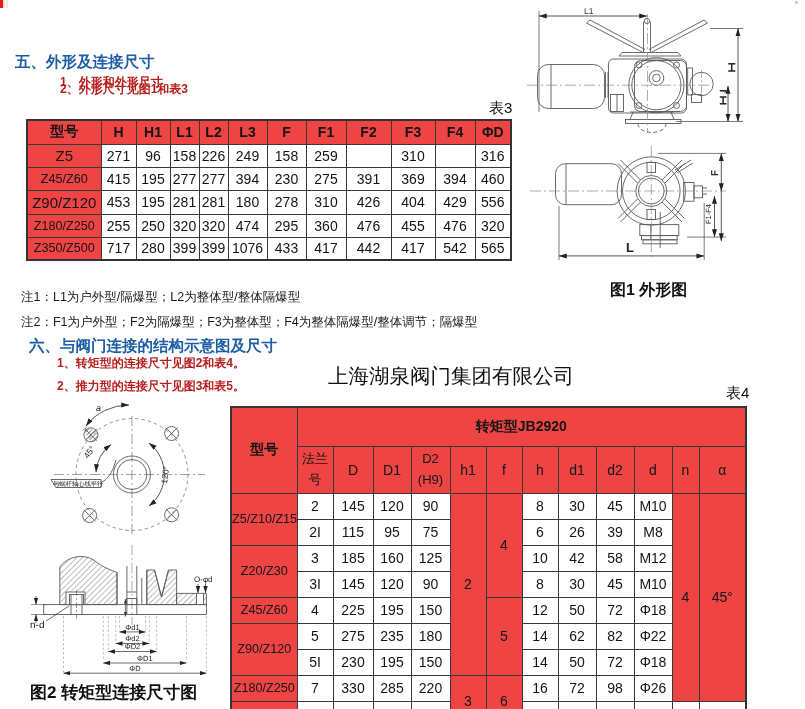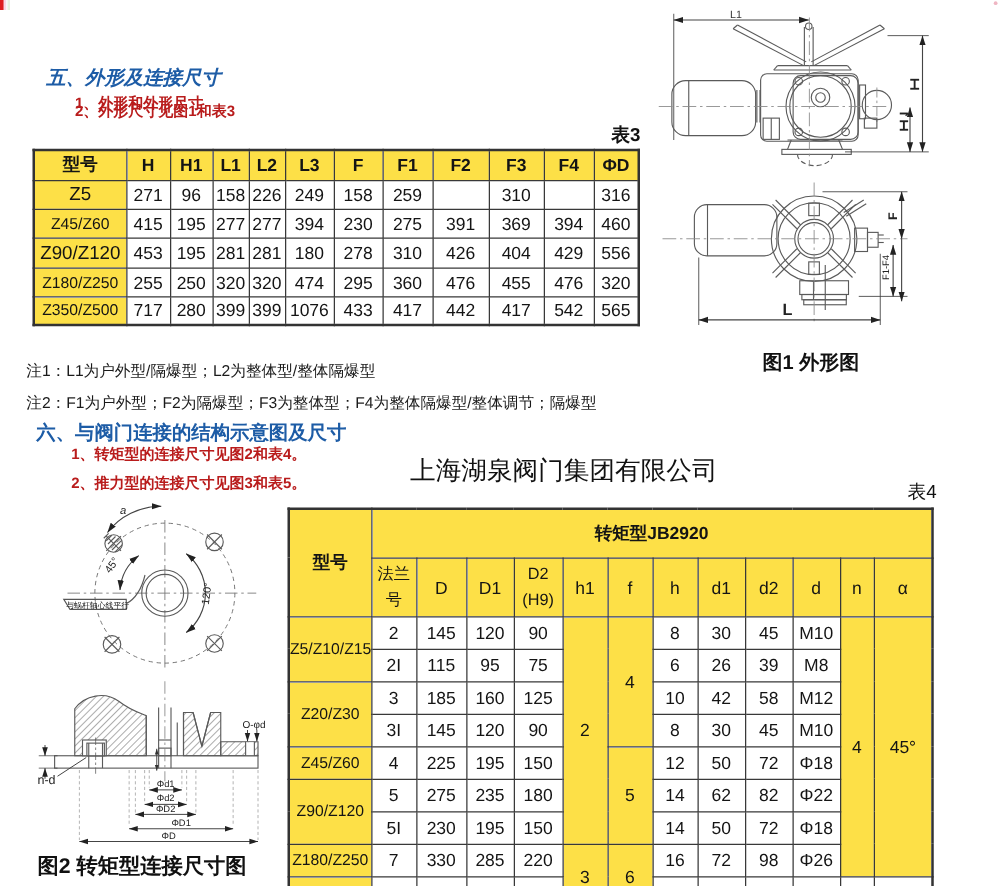--- a/index.html
+++ b/index.html
@@ -2,41 +2,41 @@
 <html><head>
 <meta charset="utf-8">
 <style>
   html,body{margin:0;padding:0;}
   body{width:805px;height:709px;position:relative;overflow:hidden;background:#ffffff;
        font-family:"Liberation Sans",sans-serif;color:#1a1a1a;}
   .abs{position:absolute;}
   table{border-collapse:collapse;table-layout:fixed;}
   td{border:1px solid #383838;text-align:center;vertical-align:middle;padding:0;
      font-size:14px;color:#141414;overflow:hidden;}
-  .blue{background:#fde047;}
+  .blue{background:#ef4444;}
   .mod{font-size:12.6px;margin-left:35px;}
   .sec{color:#1d5ca6;font-weight:bold;font-size:15.5px;}
   .item{font-size:12px;color:#b91c1c;font-weight:bold;}
   .note{font-size:12.5px;color:#1a1a1a;}
   .tbl-label{font-size:15px;color:#111;}
   svg{opacity:0.999;}
   svg text{text-rendering:geometricPrecision;}
 </style>
 </head>
 <body>
 
 <div class="abs" style="left:0;top:0;width:3px;height:8px;background:#dd1f1f;"></div>
 <div class="abs" style="left:3px;top:0;width:2px;height:8px;background:#f7d9e4;"></div>
 <div class="abs" style="left:6px;top:0;width:2px;height:8px;background:#e4f3df;"></div>
 <div class="abs" style="left:795px;top:1px;width:3px;height:3px;background:#efb6c3;border-radius:50%;"></div>
 
-<div class="abs sec" style="left:37px;top:52px;font-style:italic;">五、外形及连接尺寸</div>
+<div class="abs sec" style="left:15px;top:52px;">五、外形及连接尺寸</div>
 <div class="abs item" style="left:60px;top:74px;">1、外形和外形尺寸</div>
 <div class="abs item" style="left:60px;top:81px;">2、外形尺寸见图1和表3</div>
-<div class="abs tbl-label" style="left:489px;top:99px;font-weight:bold;">表3</div>
+<div class="abs tbl-label" style="left:489px;top:99px;">表3</div>
 
 <table class="abs" style="left:26px;top:119px;width:484px;border:2px solid #333;">
   <colgroup>
     <col style="width:74px">
       <col style="width:35px">
       <col style="width:34px">
     <col style="width:29px">
       <col style="width:29px">
       <col style="width:39px">
     <col style="width:39px">

